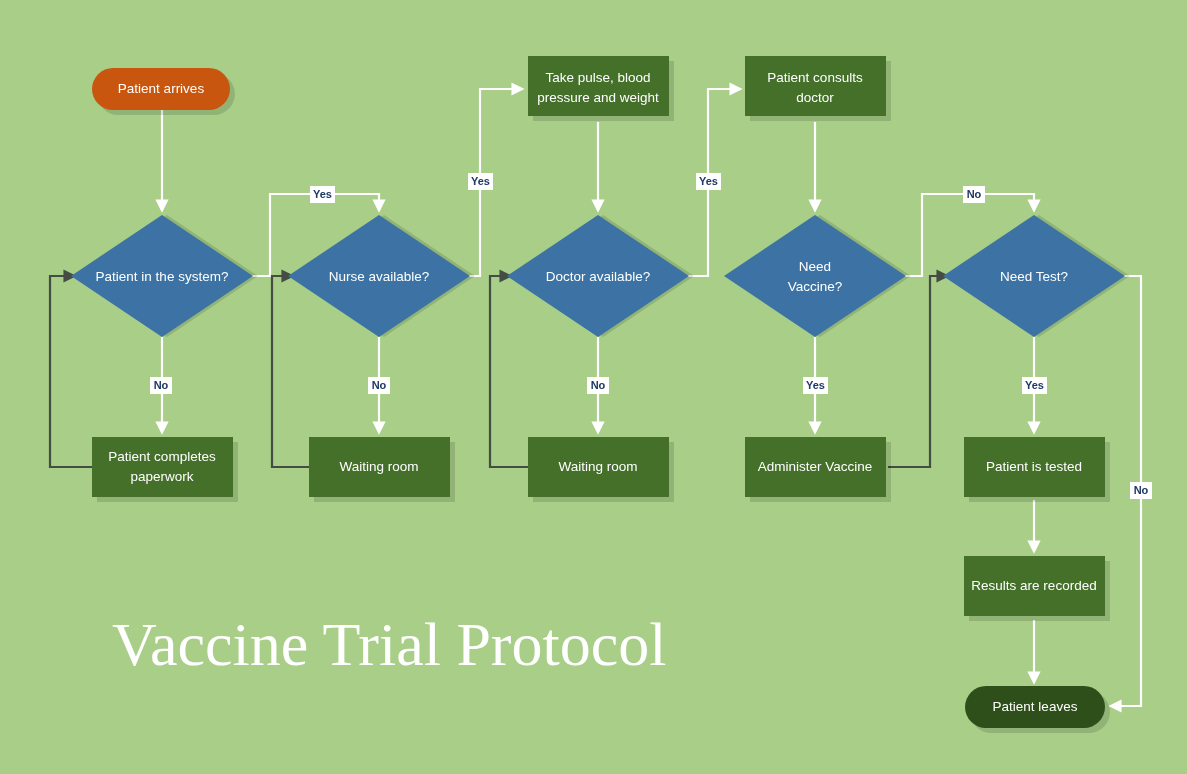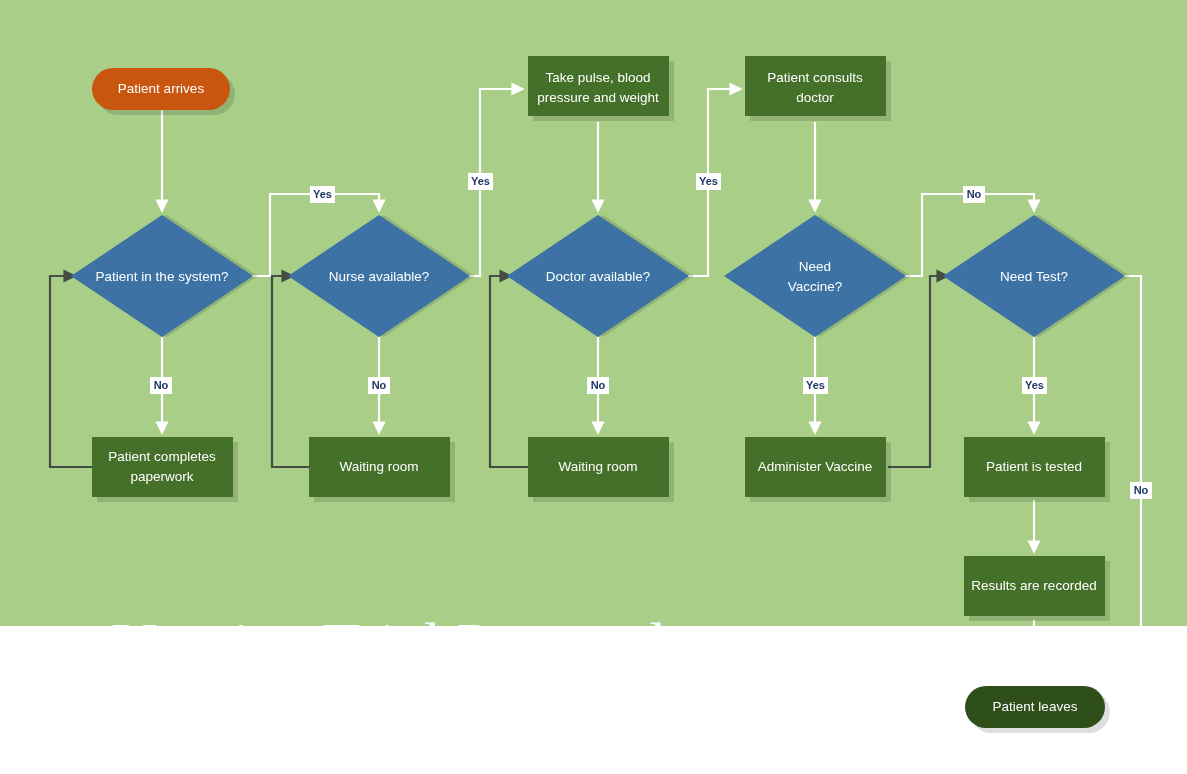--- a/index.html
+++ b/index.html
@@ -8,21 +8,21 @@
   }
   body {
     width: 1187px;
     height: 774px;
     overflow: hidden;
     font-family: "Liberation Sans", sans-serif;
   }
   #canvas {
     position: relative;
     width: 1187px;
-    height: 626px;
+    height: 774px;
     background: #a8ce88;
   }
   svg.layer {
     position: absolute;
     left: 0;
     top: 0;
     width: 1187px;
     height: 774px;
   }
   .node-text {

